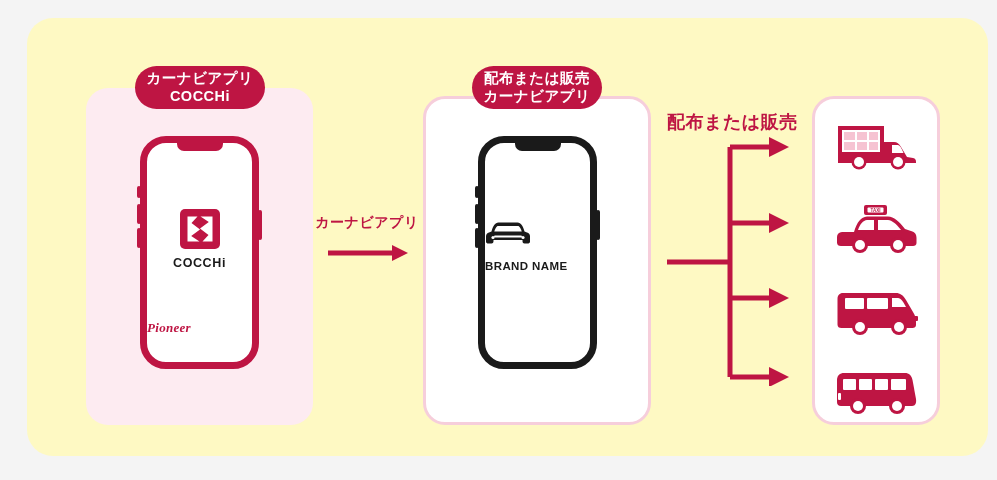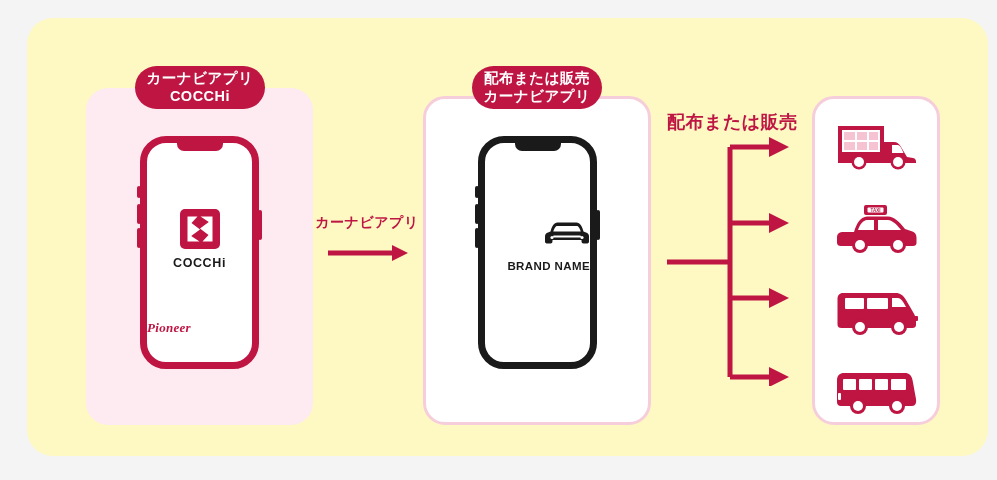--- a/index.html
+++ b/index.html
@@ -168,21 +168,21 @@
     color: #BE1543;
   }
 
   
   .brand-wrap {
     position: absolute;
     left: 0; right: 0;
     top: 76px;
     display: flex;
     flex-direction: column;
-    align-items: flex-end;
+    align-items: flex-start;
   }
   .brand-word {
     margin-top: 11px;
     font-size: 11.5px;
     font-weight: 700;
     letter-spacing: .4px;
     color: #1A1A1A;
   }
 
   

